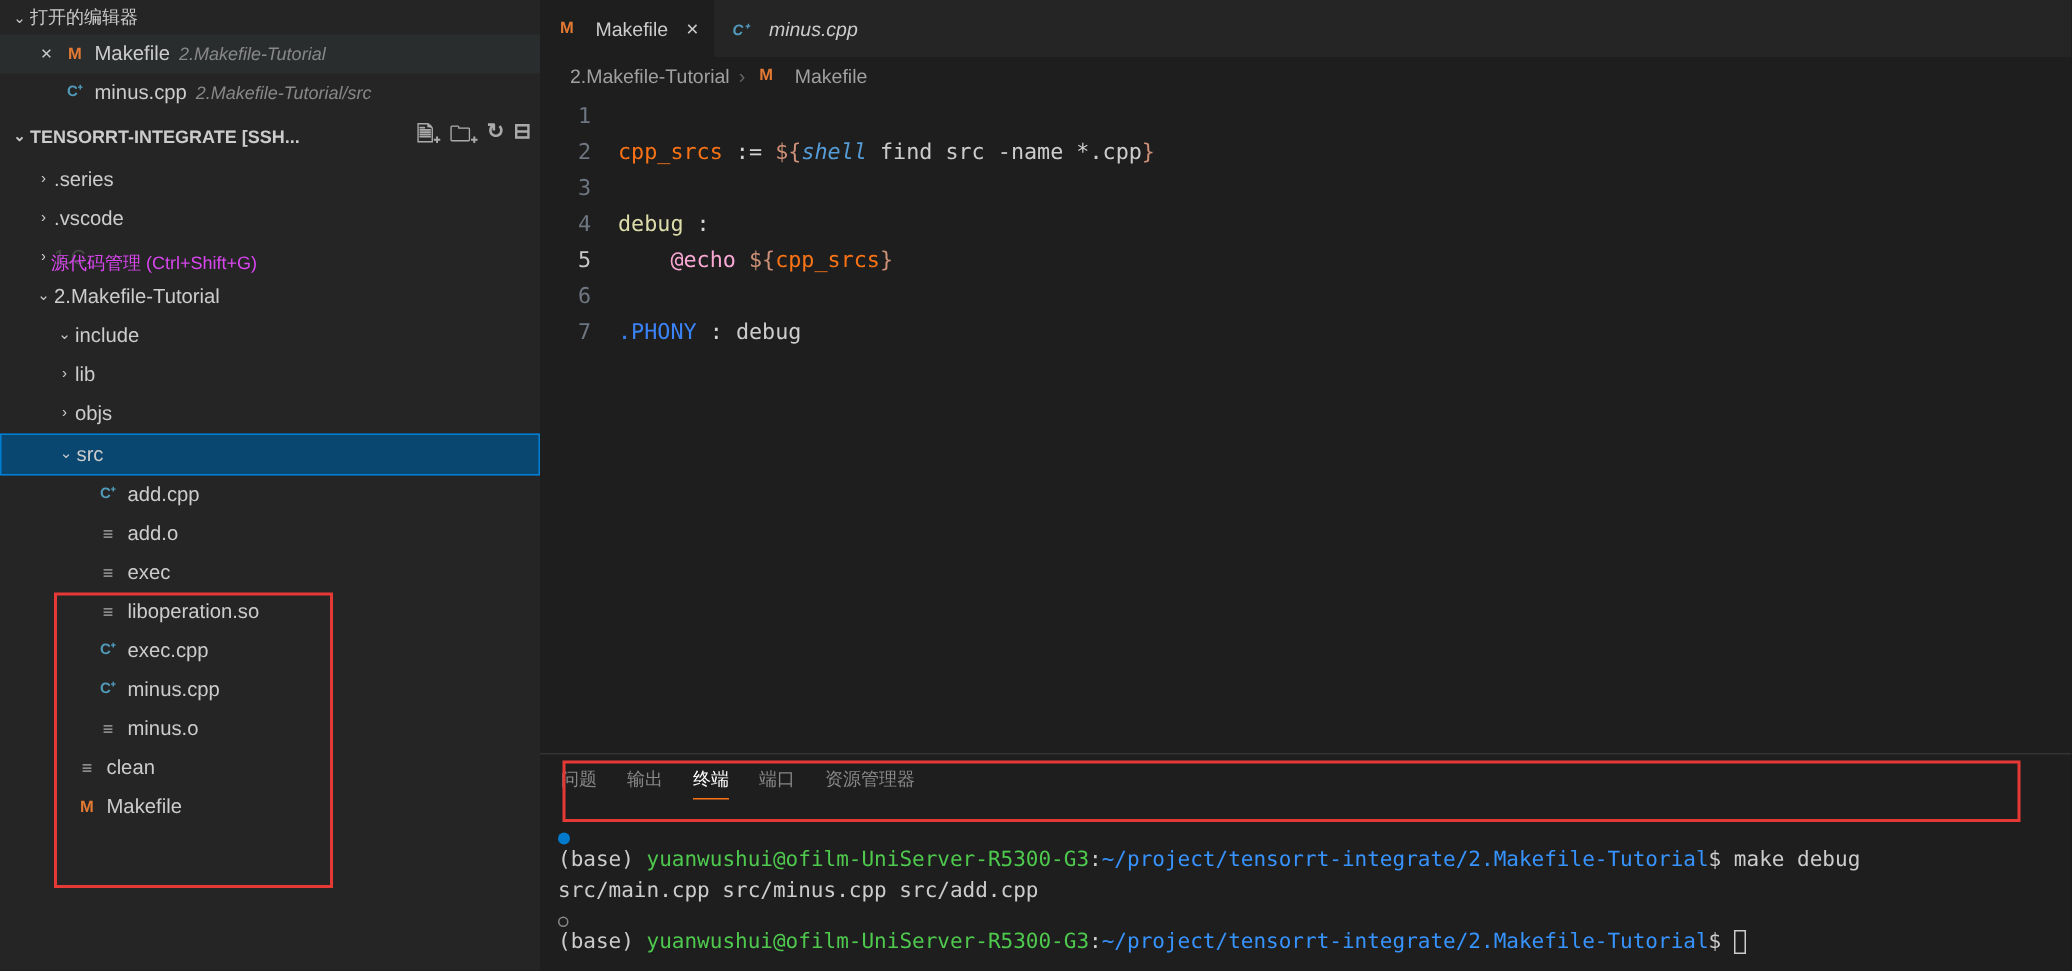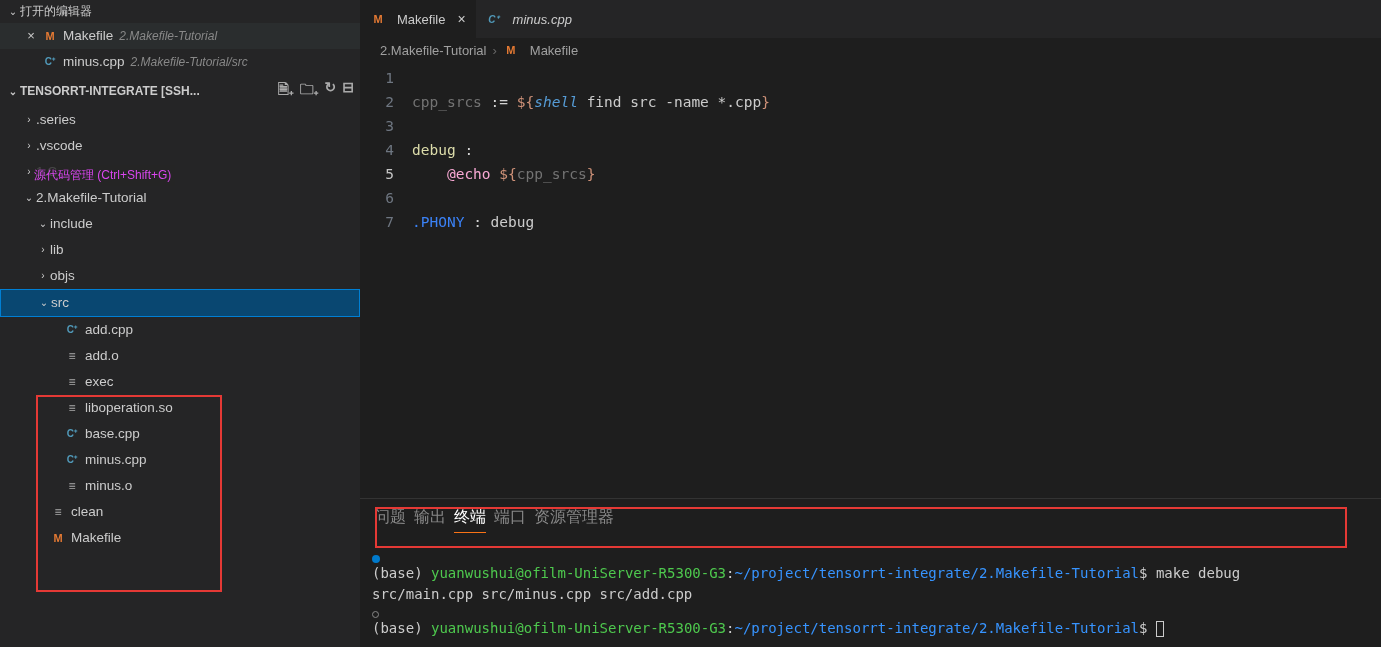--- a/index.html
+++ b/index.html
@@ -30,29 +30,29 @@
 .tab { display: flex; align-items: center; padding: 0 10px; gap: 6px; font-size: 13px; cursor: pointer; font-style: italic; }
 .tab.active { background: #1e1e1e; font-style: normal; }
 .tab .tab-close { margin-left: 6px; font-size: 14px; color: #ccc; }
 .breadcrumb { padding: 4px 20px; font-size: 13px; color: #a0a0a0; display: flex; align-items: center; gap: 6px; }
 .bc-sep { color: #666; }
 .code-area { flex: 1; padding: 4px 0; font-family: Consolas, monospace; font-size: 14.5px; line-height: 24px; overflow: auto; }
 .code-line { display: flex; }
 .gutter { width: 52px; text-align: right; color: #6e7681; padding-right: 18px; user-select: none; }
 .code { white-space: pre; }
 .code-line.current .gutter { color: #c6c6c6; }
-.c-var { color: #737373; }
+.c-var { color: #f97316; }
 .c-op { color: #d4d4d4; }
 .c-pun { color: #ce9178; }
 .c-cmd { color: #569cd6; font-style: italic; }
 .c-func { color: #f9a8d4; }
 .c-target { color: #dcdcaa; }
 .c-kw { color: #3b82f6; }
 .terminal-panel { border-top: 1px solid #333; background: #1e1e1e; display: flex; flex-direction: column; }
-.panel-tabs { display: flex; gap: 8px; padding: 8px 14px; font-size: 16px; color: #888; }
+.panel-tabs { display: flex; gap: 20px; padding: 8px 14px; font-size: 12px; color: #888; }
 .panel-tab { cursor: pointer; padding-bottom: 4px; }
 .panel-tab.active { color: #fff; border-bottom: 1px solid #f97316; }
 .terminal-body { padding: 8px 12px; font-family: Consolas, monospace; font-size: 14px; line-height: 21px; }
 .term-line { display: flex; align-items: flex-start; flex-direction: column; }
 .term-dot { width: 8px; height: 8px; border-radius: 50%; margin-top: 6px; margin-right: 6px; flex-shrink: 0; }
 .term-dot.blue { background: #007acc; }
 .term-dot.hollow { border: 1.5px solid #888; width: 7px; height: 7px; }
 .term-text { color: #ccc; flex: 1; }
 .green { color: #4ec94e; }
 .blue-t { color: #3794ff; }
@@ -153,21 +153,21 @@
             <span class="label">exec</span>
           </div>
           <div class="tree-item" style="padding-left: 50px;">
             <span class="caret"></span>
             <span class="icon icon-file">≡</span>
             <span class="label">liboperation.so</span>
           </div>
           <div class="tree-item" style="padding-left: 50px;">
             <span class="caret"></span>
             <span class="icon icon-cpp">C⁺</span>
-            <span class="label">base.cpp</span>
+            <span class="label">exec.cpp</span>
           </div>
           <div class="tree-item" style="padding-left: 50px;">
             <span class="caret"></span>
             <span class="icon icon-cpp">C⁺</span>
             <span class="label">minus.cpp</span>
           </div>
           <div class="tree-item" style="padding-left: 50px;">
             <span class="caret"></span>
             <span class="icon icon-file">≡</span>
             <span class="label">minus.o</span>

